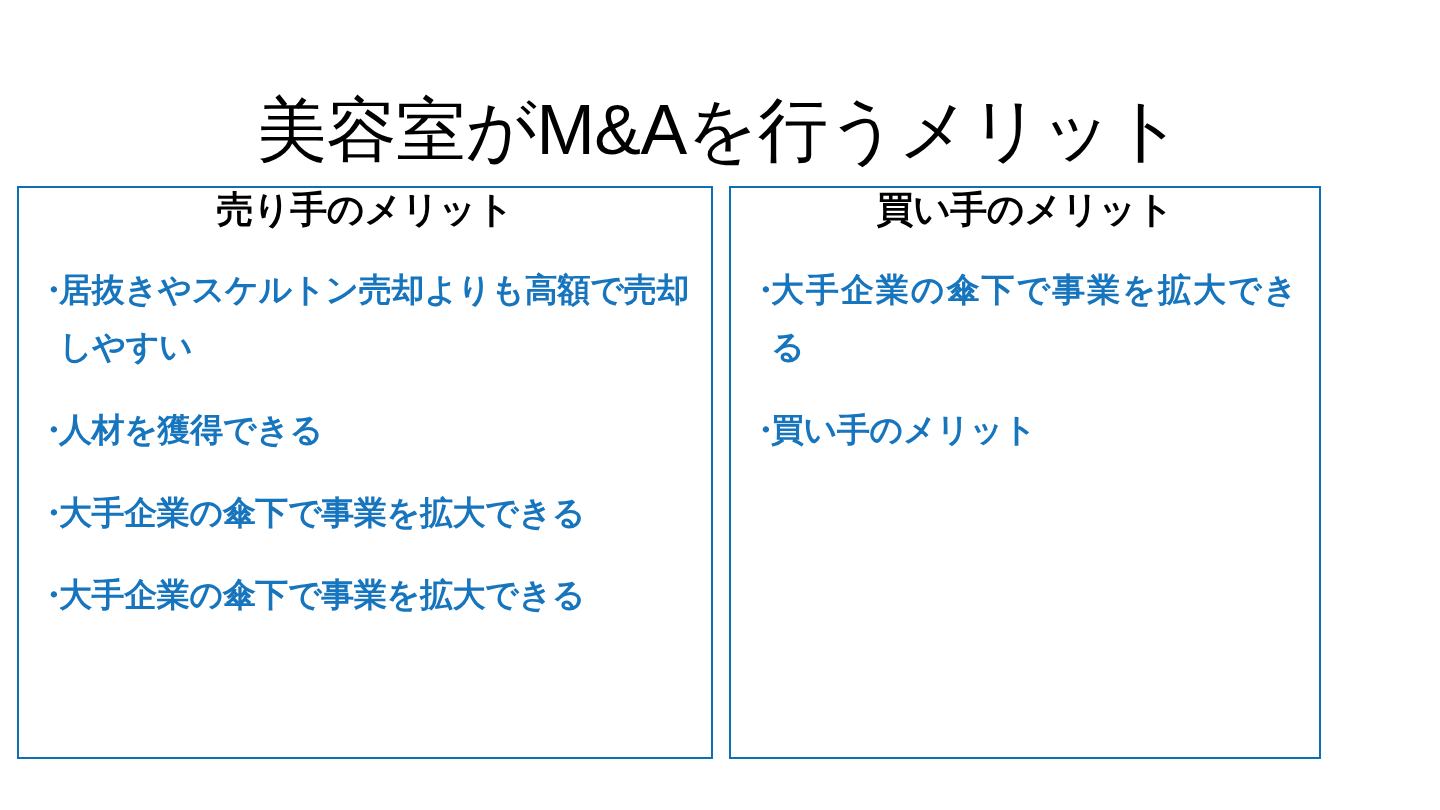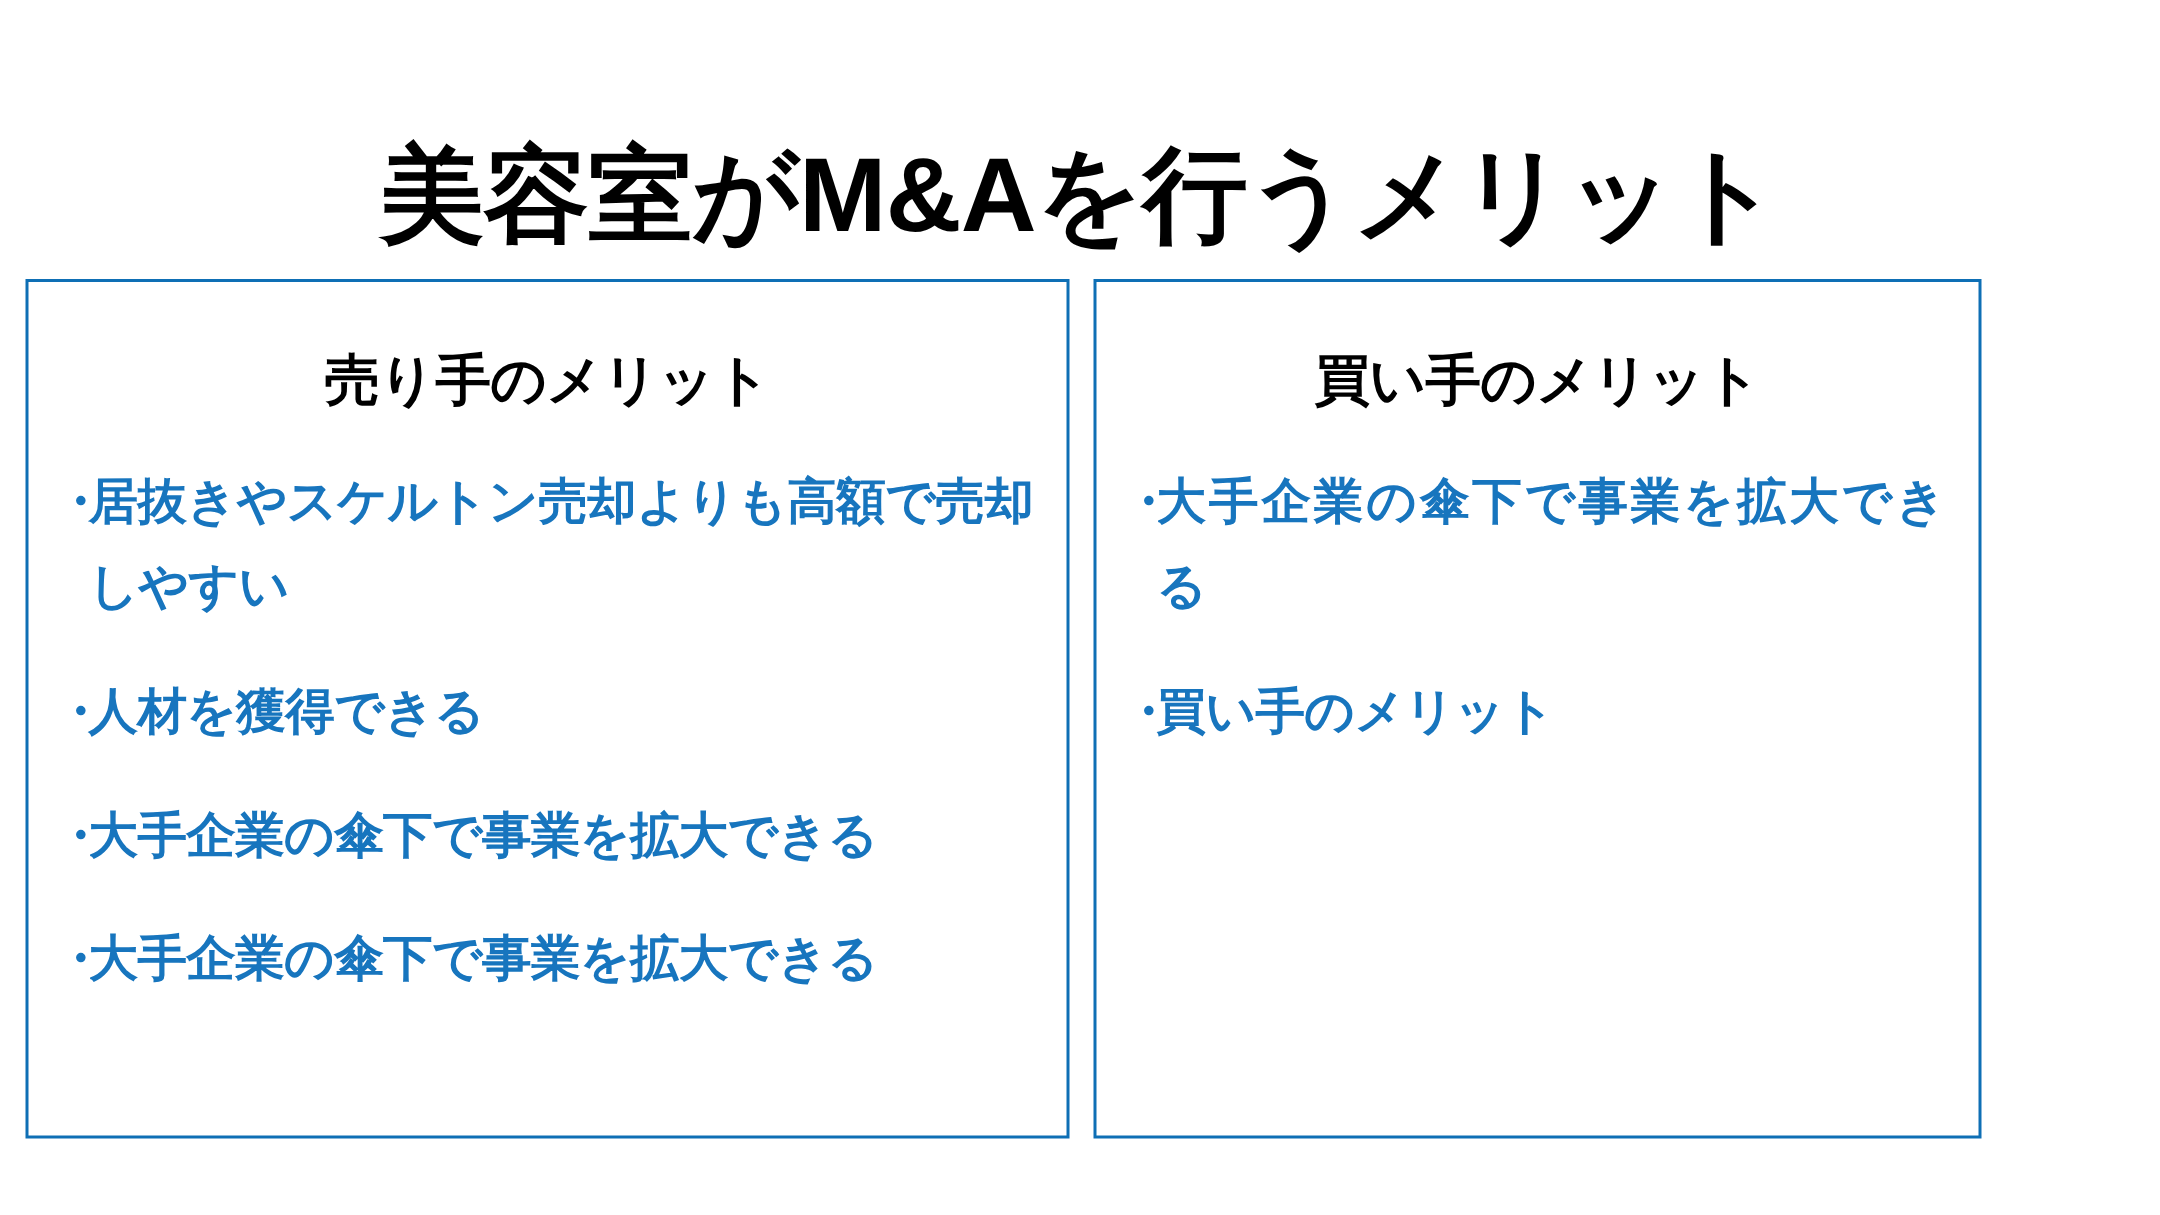--- a/index.html
+++ b/index.html
@@ -16,21 +16,21 @@
   }
 
   
   .slide-title {
     position: absolute;
     left: 0;
     top: 44px;
     width: 1440px;
     text-align: center;
     font-size: 70px;
-    font-weight: 700;
+    font-weight: 400;
     line-height: 1.12;
     color: #000000;
     letter-spacing: -0.5px;
     white-space: nowrap;
   }
 
   
   .panels {
     position: absolute;
     left: 17px;
@@ -45,21 +45,20 @@
     border: 2px solid #0E6FB5;
     background: #ffffff;
     position: relative;
     overflow: hidden;
   }
   .panel-left  { width: 696px; }
   .panel-right { width: 592px; }
 
   .panel-heading {
     margin: 0;
-    padding-top: 44px;
     text-align: center;
     font-size: 37px;
     font-weight: bold;
     color: #000000;
     line-height: 1.2;
     letter-spacing: -0.5px;
   }
 
   .bullet-list {
     list-style: none;

